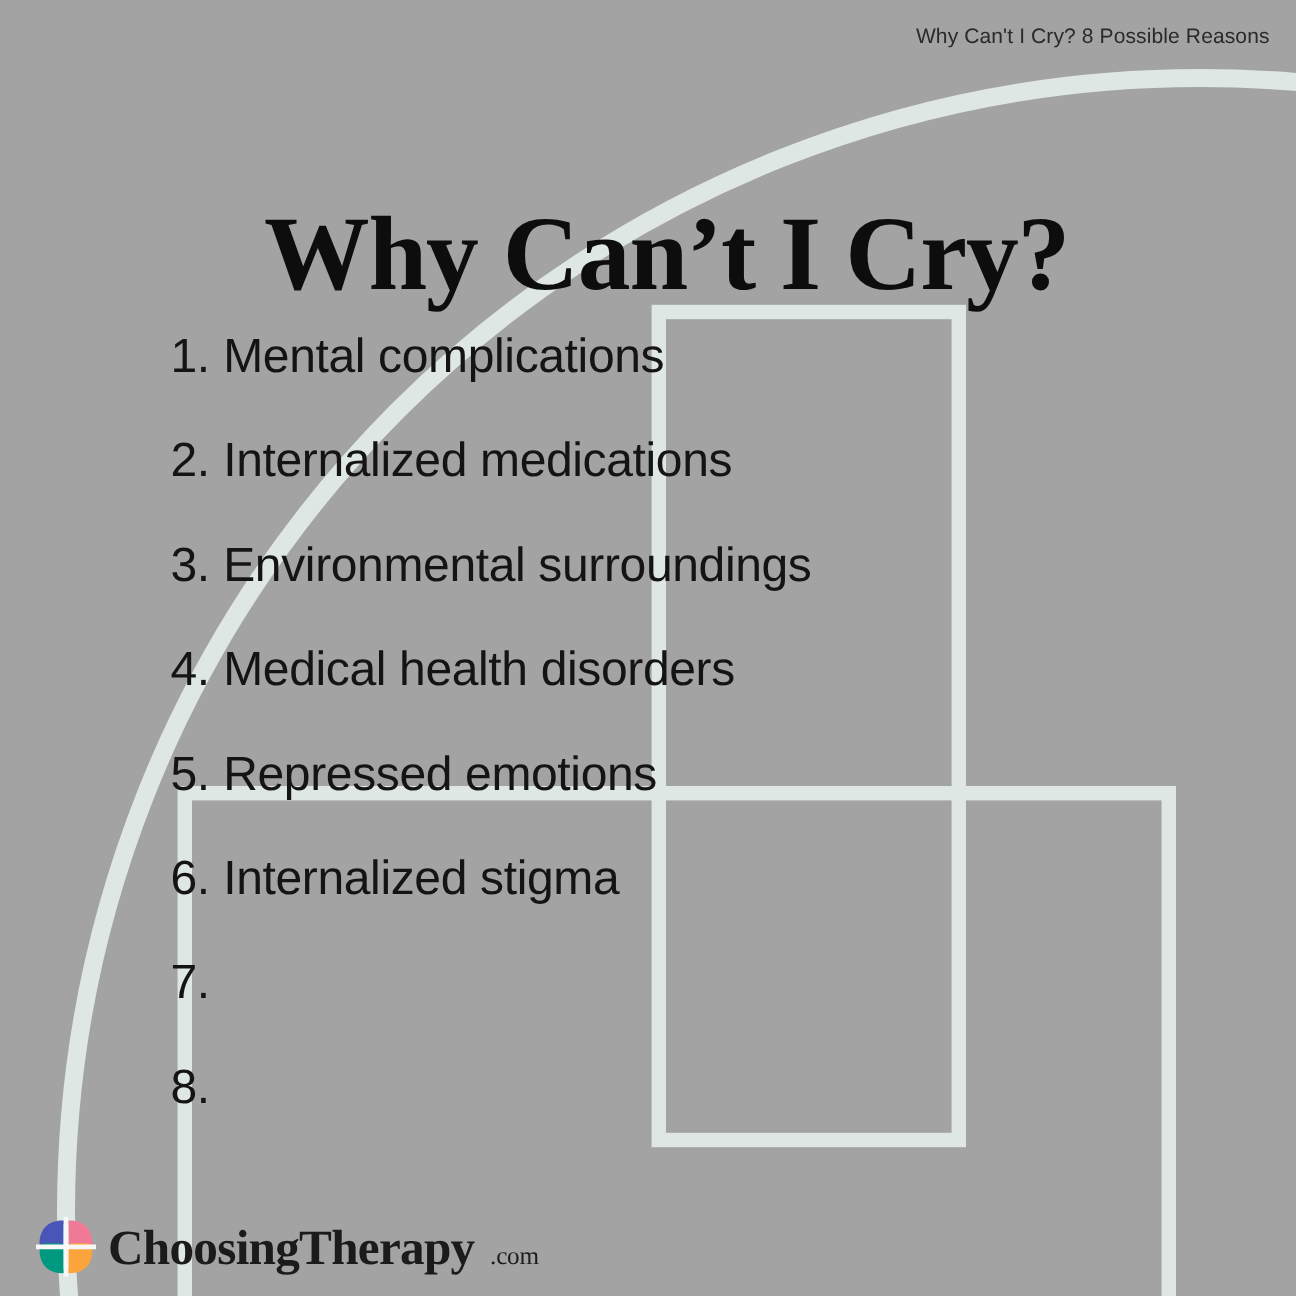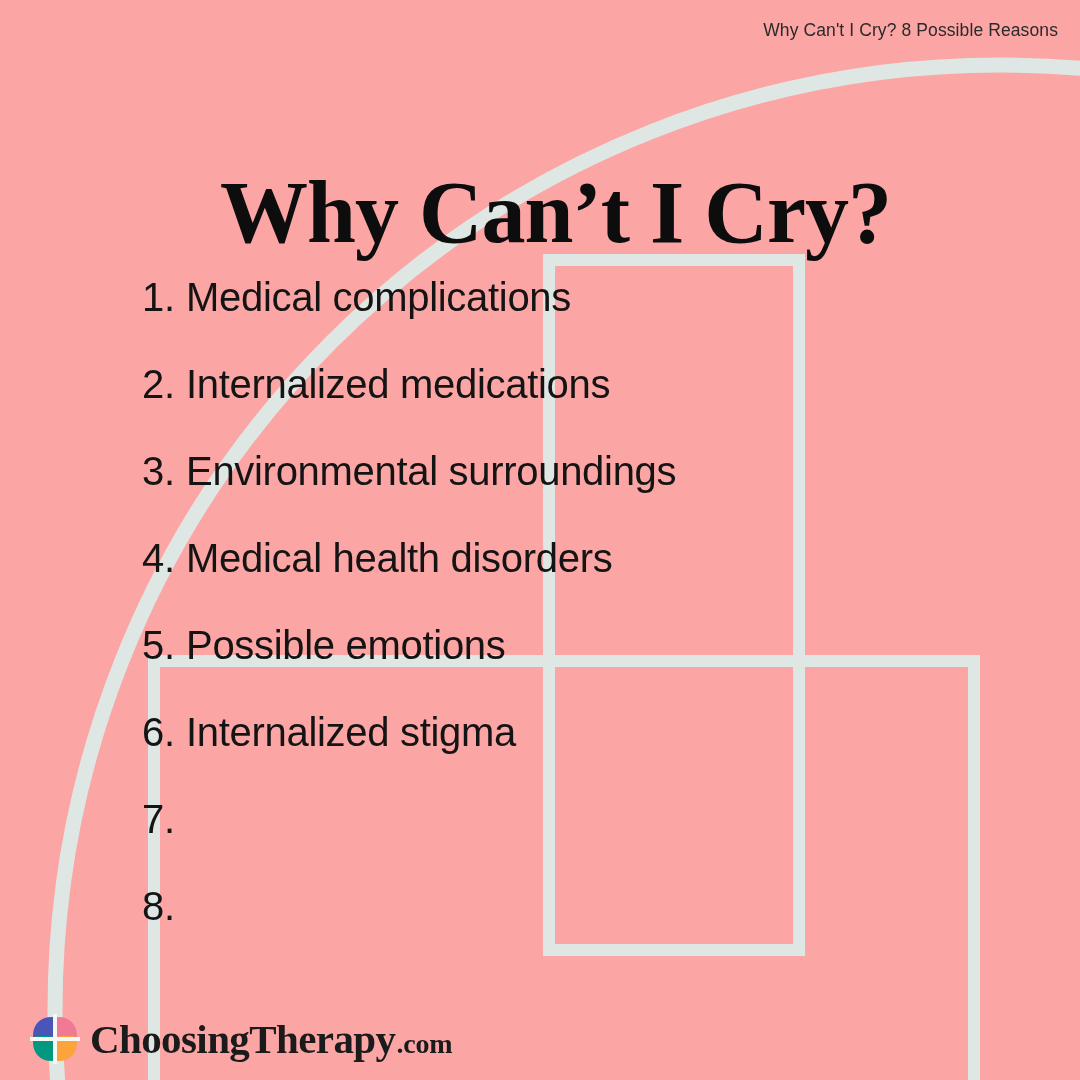--- a/index.html
+++ b/index.html
@@ -13,21 +13,21 @@
     overflow: hidden;
     background: #f7f7f6;
     font-family: "Liberation Sans", sans-serif;
     -webkit-font-smoothing: antialiased;
   }
 
   #canvas {
     position: relative;
     width: 1080px;
     height: 1080px;
-    background: #fca5a5;
+    background: #a3a3a3;
     overflow: hidden;
   }
 
   
   #bg-decor {
     position: absolute;
     left: 0;
     top: 0;
     width: 1080px;
     height: 1080px;
@@ -109,30 +109,31 @@
   #logo-mark {
     width: 50px;
     height: 50px;
     flex: 0 0 50px;
     display: block;
   }
   #logo-wordmark {
     display: flex;
     align-items: baseline;
     font-family: "Liberation Serif", "DejaVu Serif", serif;
+    gap: 12px;
   }
   #logo-wordmark .brand {
     font-size: 41px;
     font-weight: bold;
     color: #1b1b1b;
     letter-spacing: -0.6px;
   }
   #logo-wordmark .tld {
-    font-size: 28px;
-    font-weight: bold;
+    font-size: 21px;
+    font-weight: normal;
     color: #1b1b1b;
     letter-spacing: -0.2px;
     margin-left: 1px;
   }
 </style>
 </head>
 <body>
 
 <div id="canvas">
 
@@ -145,37 +146,37 @@
     <rect x="154" y="661" width="820" height="470" fill="none" stroke="#DFE7E4" stroke-width="12"></rect>
   </svg>
 
   <div id="header-label">Why Can't I Cry? 8 Possible Reasons</div>
 
   <h1 id="title">Why Can’t I Cry?</h1>
 
   <ol id="reason-list">
     <li>
       <span class="num">1.</span>
-      <span class="txt">Medical complications</span>
+      <span class="txt">Mental complications</span>
     </li>
     <li>
       <span class="num">2.</span>
       <span class="txt">Internalized medications</span>
     </li>
     <li>
       <span class="num">3.</span>
       <span class="txt">Environmental surroundings</span>
     </li>
     <li>
       <span class="num">4.</span>
       <span class="txt">Medical health disorders</span>
     </li>
     <li>
       <span class="num">5.</span>
-      <span class="txt">Possible emotions</span>
+      <span class="txt">Repressed emotions</span>
     </li>
     <li>
       <span class="num">6.</span>
       <span class="txt">Internalized stigma</span>
     </li>
     <li>
       <span class="num">7.</span>
     </li>
     <li>
       <span class="num">8.</span>

